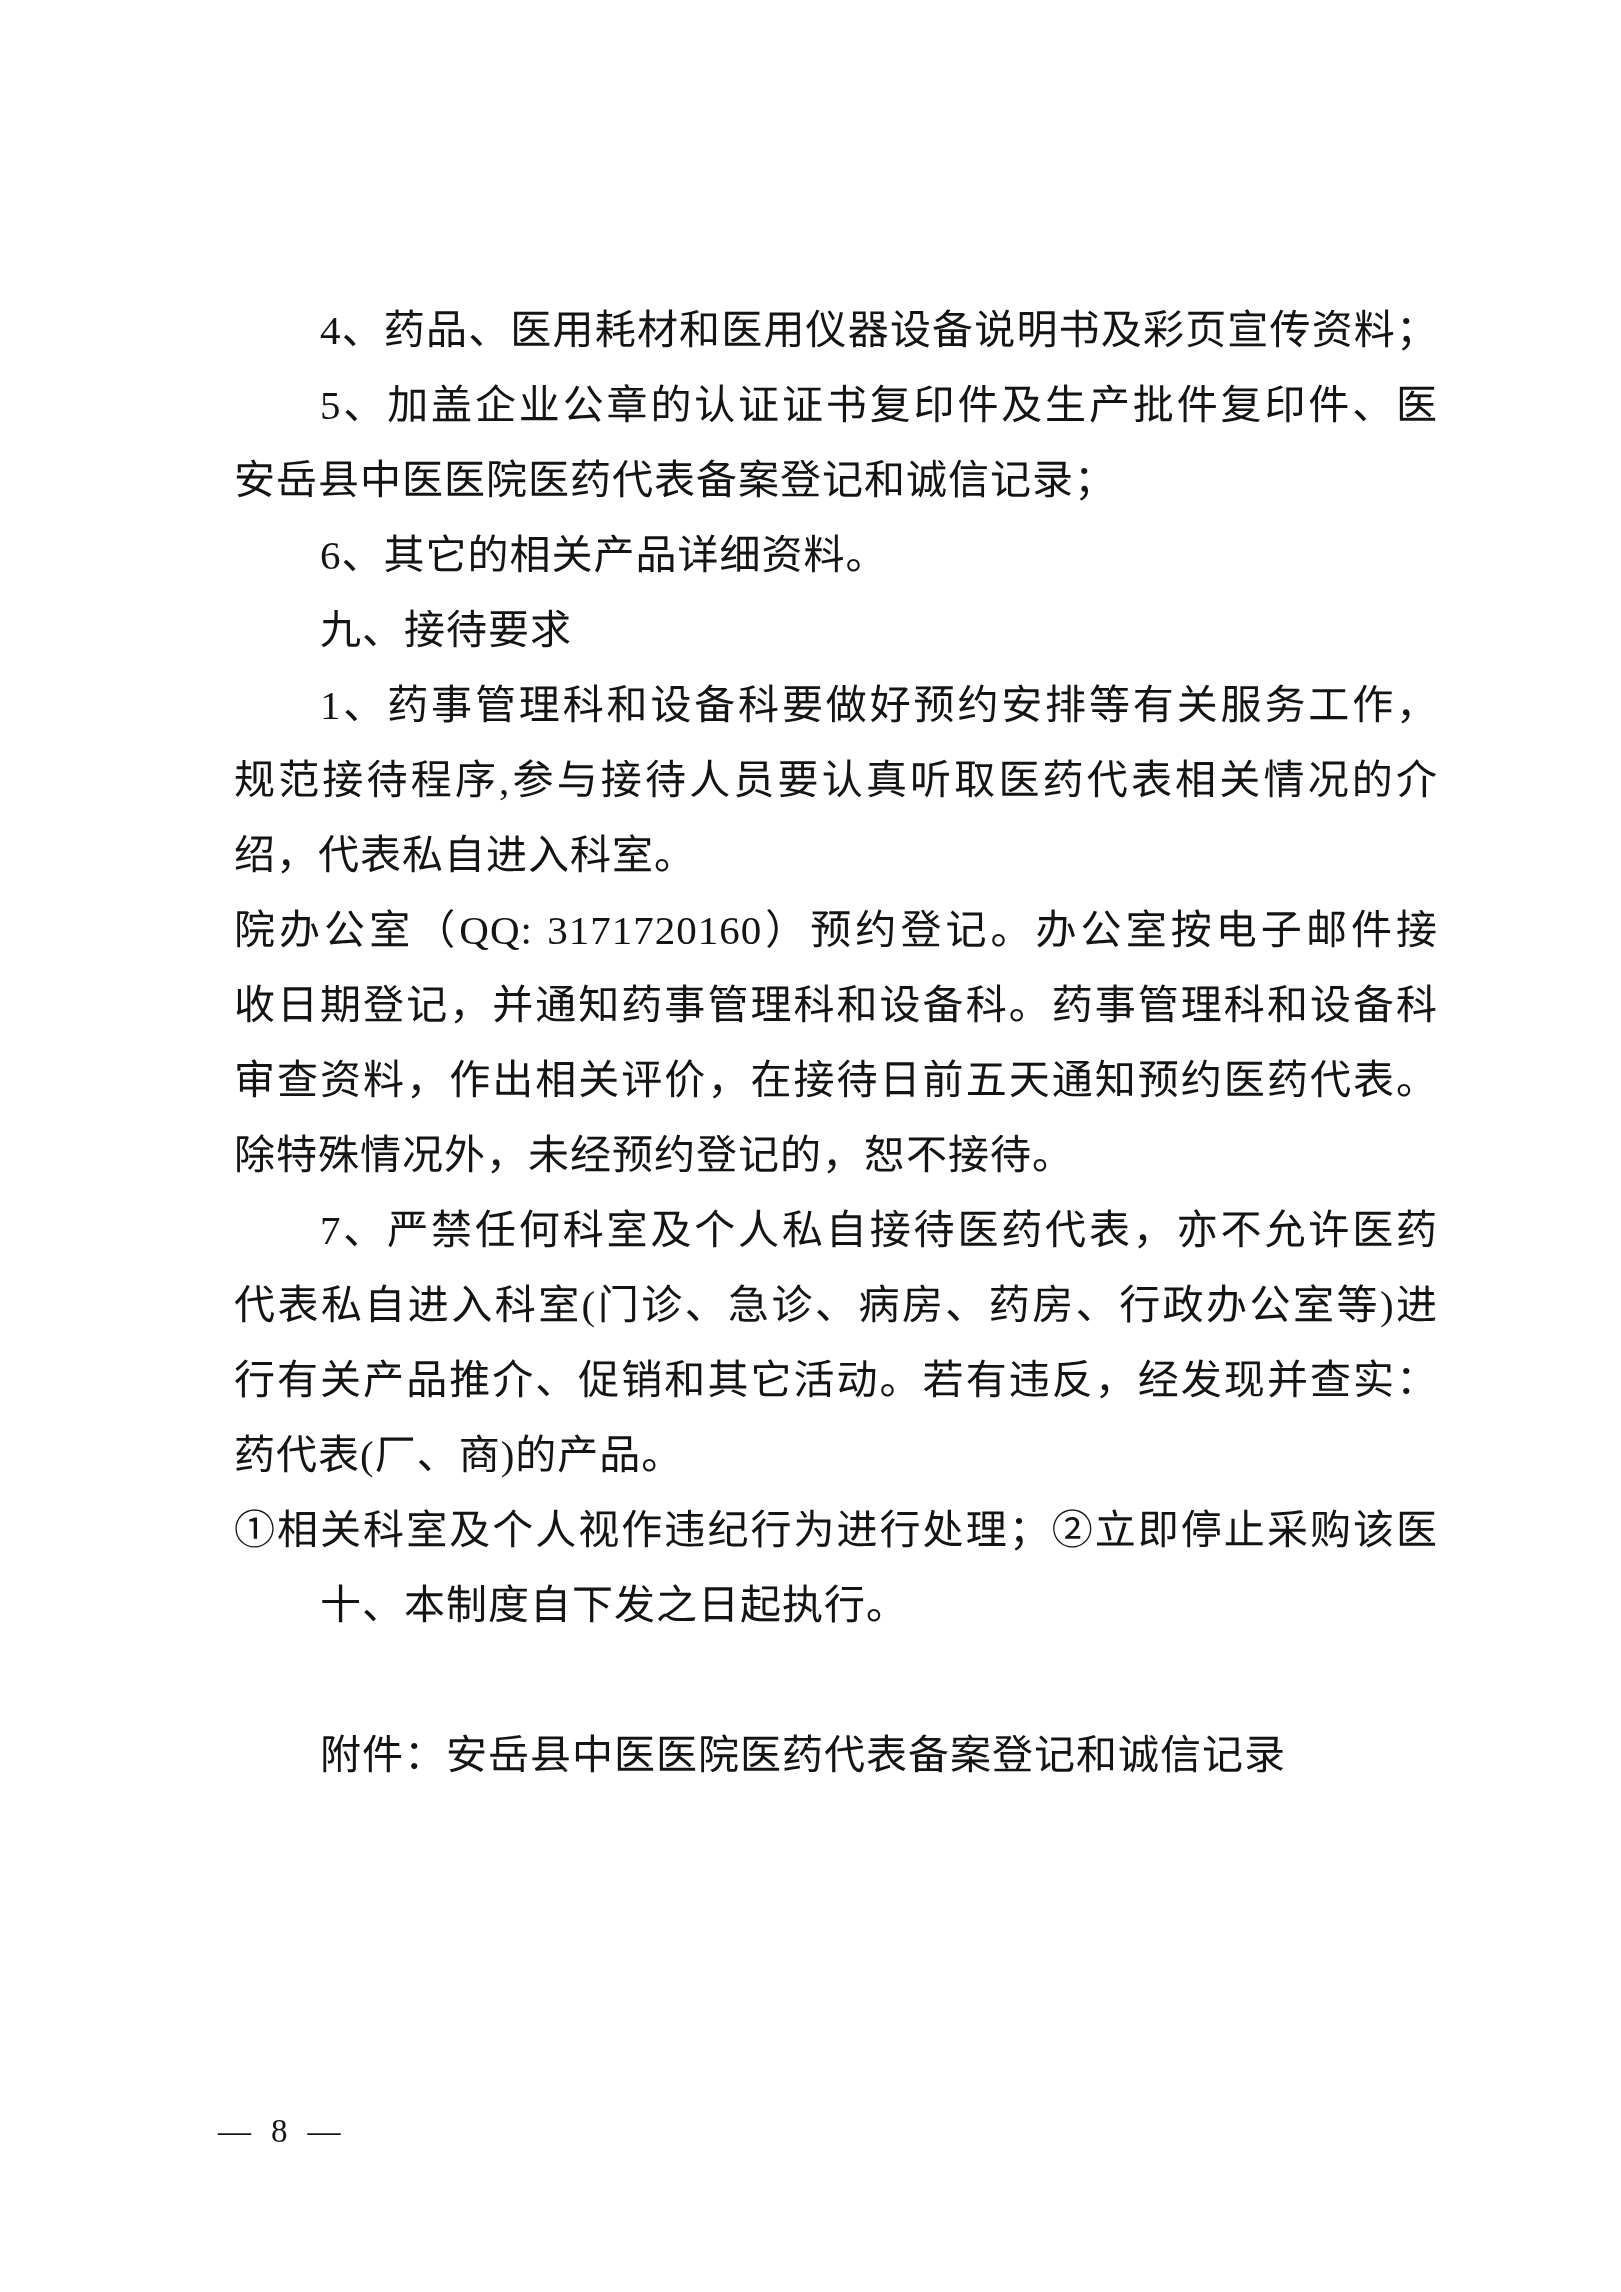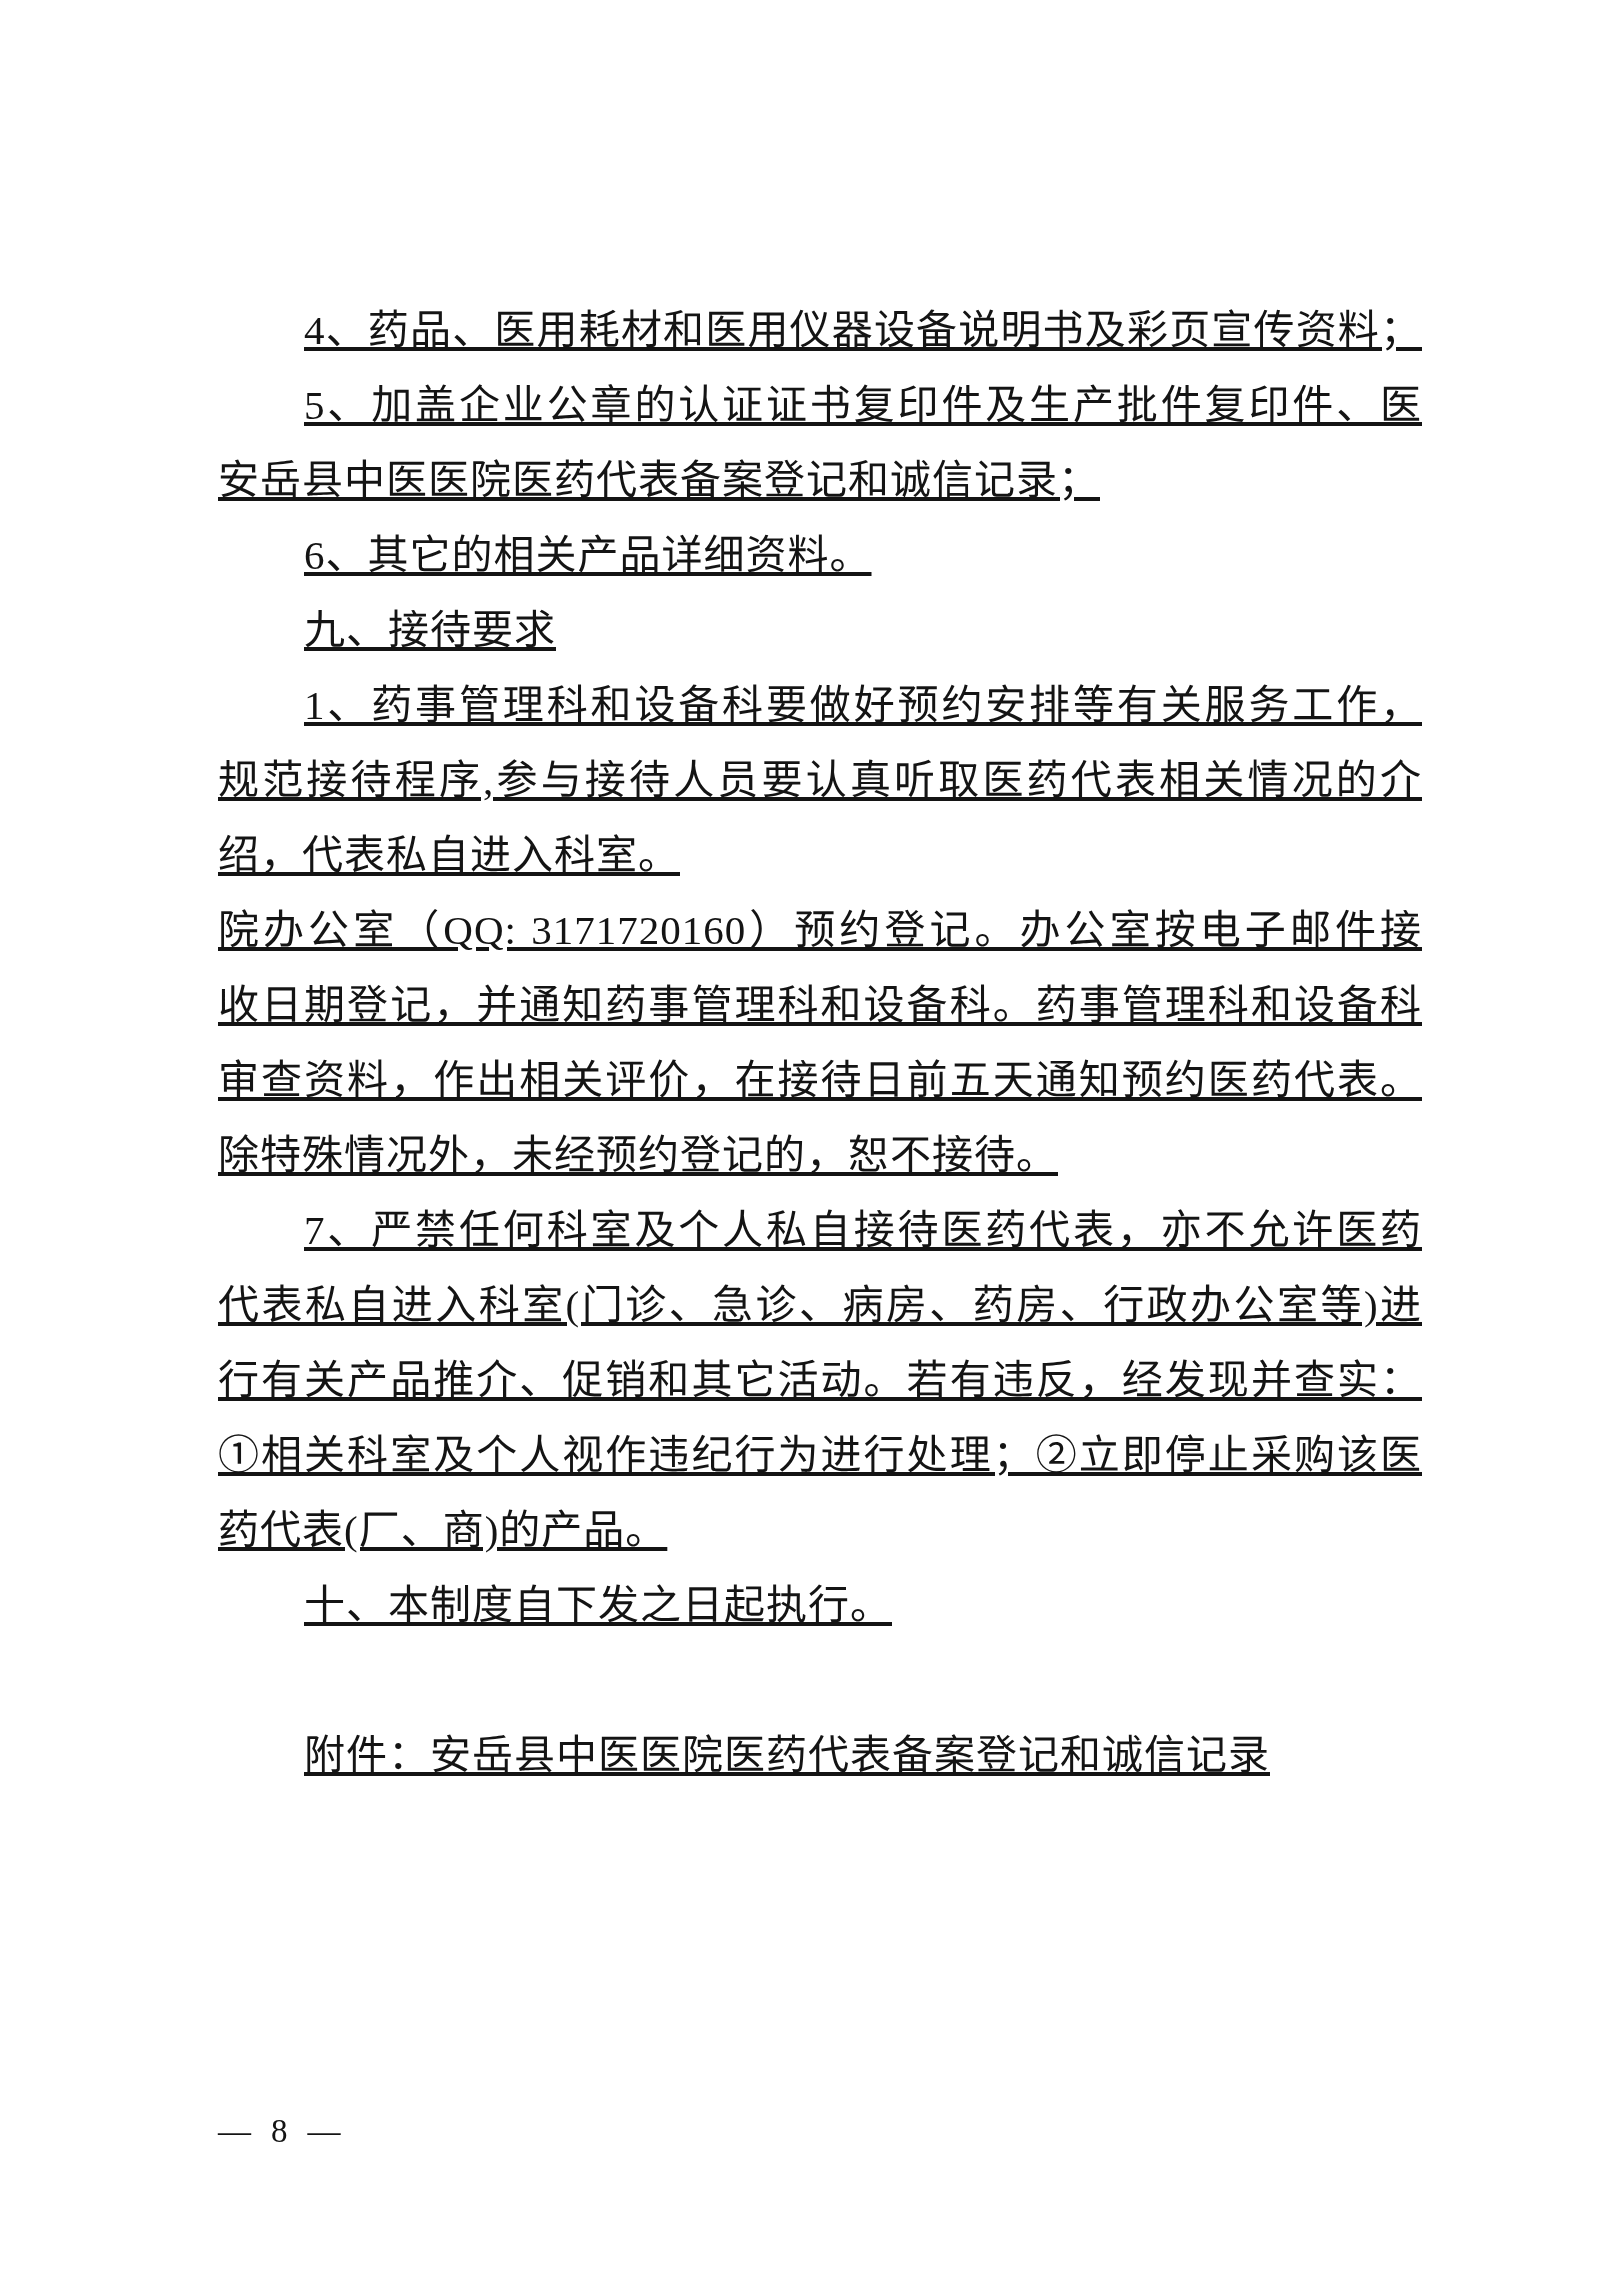--- a/index.html
+++ b/index.html
@@ -12,24 +12,23 @@
     font-family: "Liberation Serif", "DejaVu Serif", serif;
     color: #141414;
   }
   .page {
     position: absolute;
     inset: 0;
     background: #ffffff;
   }
   .content {
     position: absolute;
-    left: 218px;
+    left: 234px;
     top: 293px;
     width: 1204px;
-    text-decoration: underline;
   }
   .line {
     font-size: 41px;
     line-height: 75px;
     height: 75px;
     white-space: nowrap;
     letter-spacing: 1px;
   }
   .line.justify {
     white-space: normal;
@@ -62,20 +61,20 @@
     <div class="line indent justify">1、药事管理科和设备科要做好预约安排等有关服务工作，</div>
     <div class="line justify">规范接待程序,参与接待人员要认真听取医药代表相关情况的介</div>
     <div class="line">绍，代表私自进入科室。</div>
     <div class="line justify">院办公室（QQ: 3171720160）预约登记。办公室按电子邮件接</div>
     <div class="line justify">收日期登记，并通知药事管理科和设备科。药事管理科和设备科</div>
     <div class="line justify">审查资料，作出相关评价，在接待日前五天通知预约医药代表。</div>
     <div class="line">除特殊情况外，未经预约登记的，恕不接待。</div>
     <div class="line indent justify">7、严禁任何科室及个人私自接待医药代表，亦不允许医药</div>
     <div class="line justify">代表私自进入科室(门诊、急诊、病房、药房、行政办公室等)进</div>
     <div class="line justify">行有关产品推介、促销和其它活动。若有违反，经发现并查实：</div>
+    <div class="line">药代表(厂、商)的产品。</div>
     <div class="line justify">①相关科室及个人视作违纪行为进行处理；②立即停止采购该医</div>
-    <div class="line">药代表(厂、商)的产品。</div>
     <div class="line indent">十、本制度自下发之日起执行。</div>
     <div class="line indent gap-before">附件：安岳县中医医院医药代表备案登记和诚信记录</div>
   </div>
   <div class="footer">— 8 —</div>
 </div>
 
 
 </body></html>

